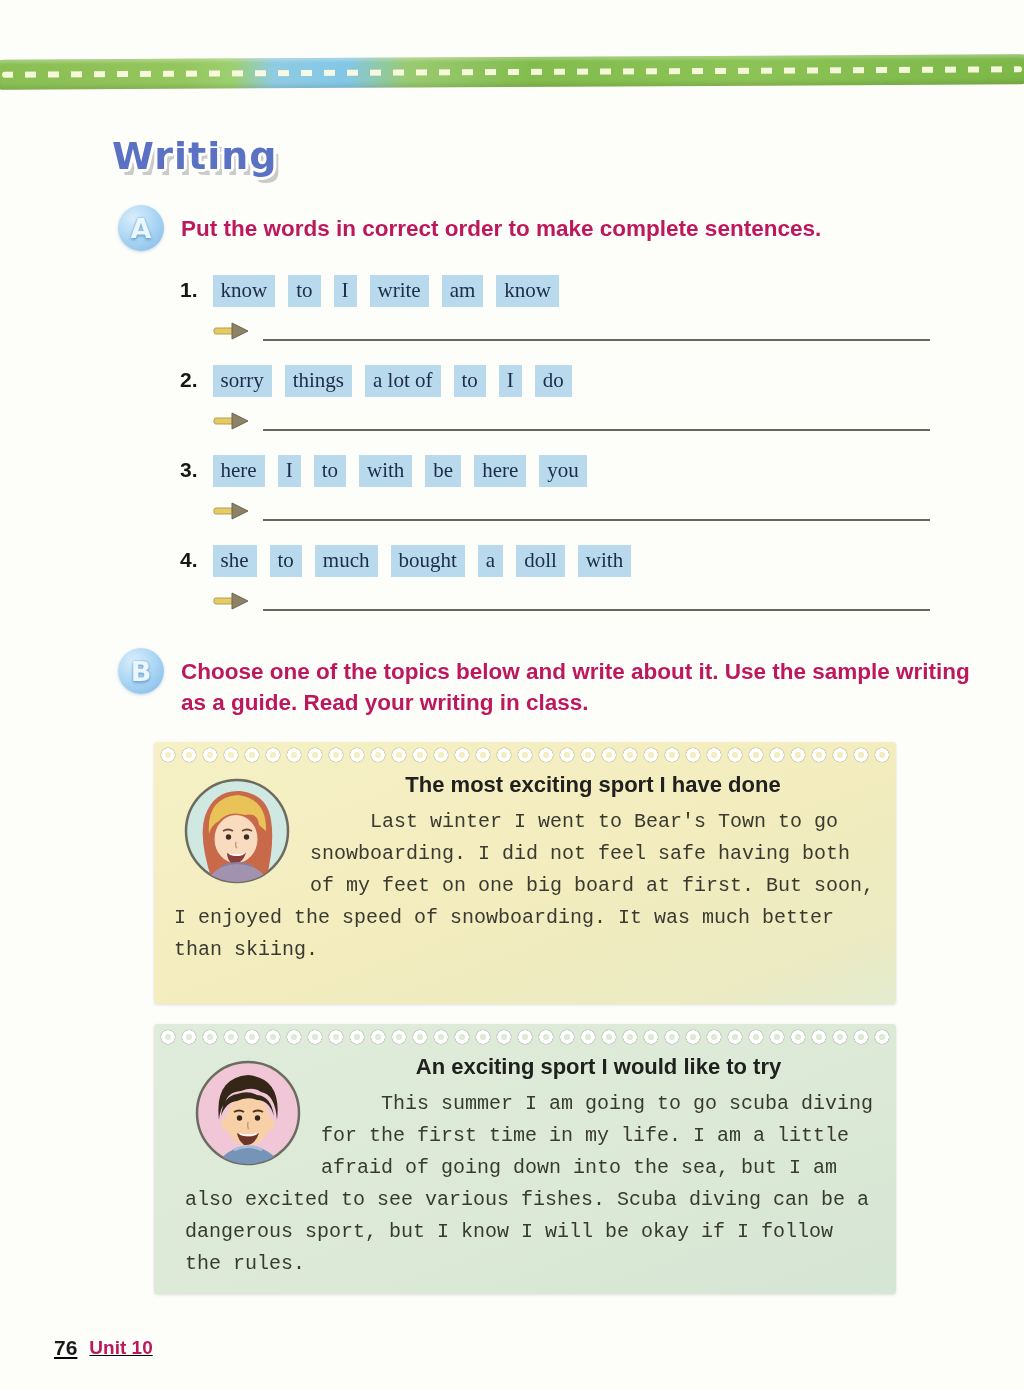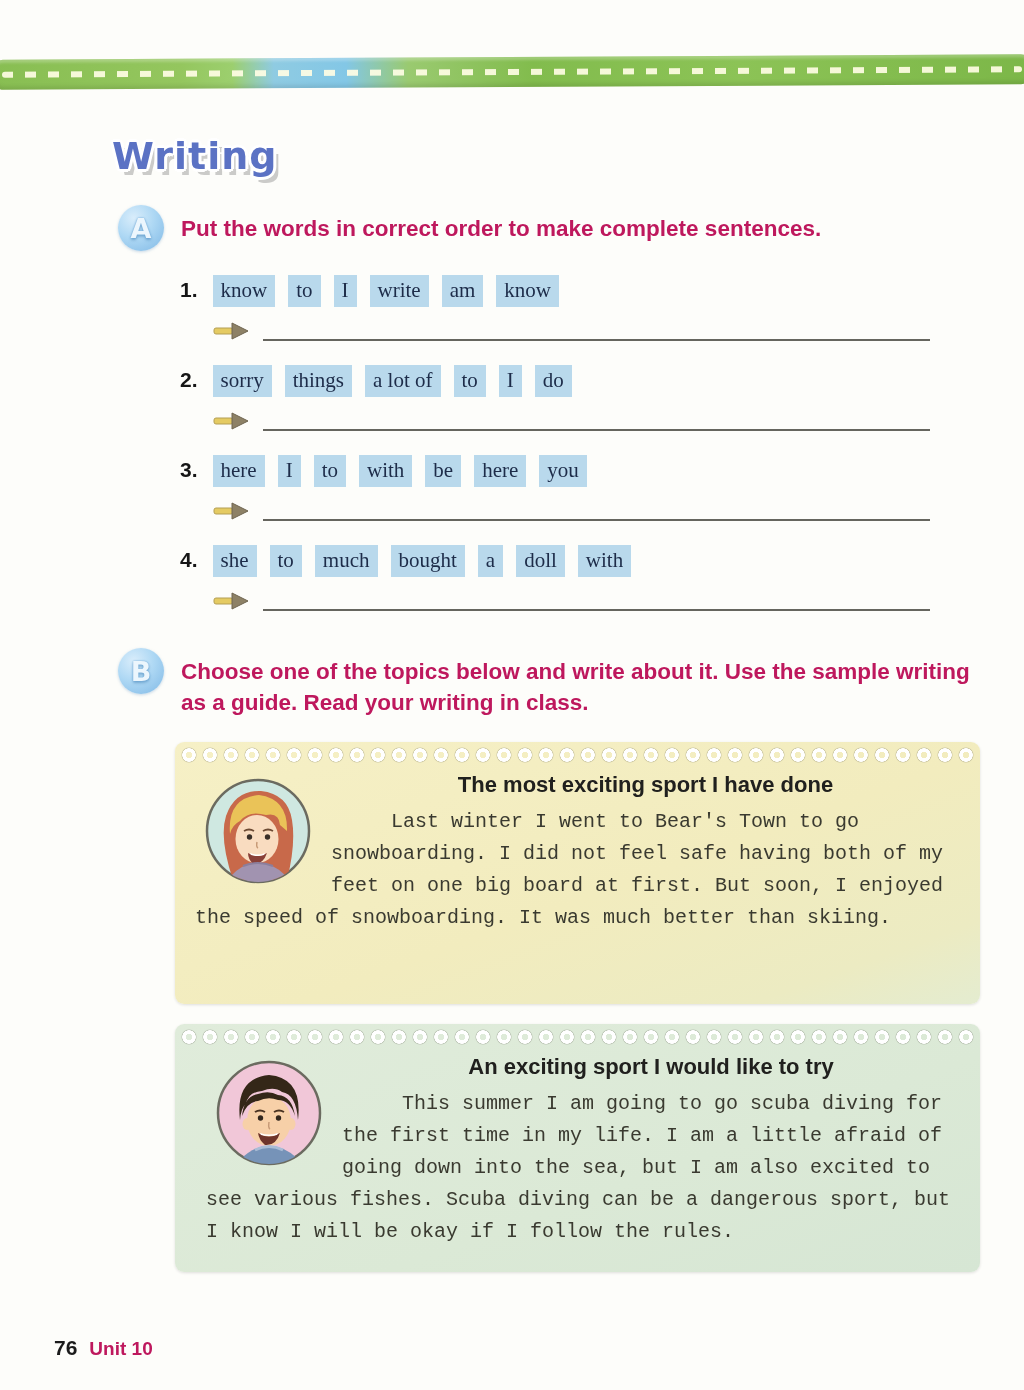--- a/index.html
+++ b/index.html
@@ -53,22 +53,22 @@
   .chip{
     background:#b9d9ec;color:#1d2c49;
     font-family:"Liberation Serif",serif;font-size:21px;
     padding:3px 8px 4px 8px;white-space:nowrap;
   }
   .answer{display:flex;align-items:flex-end;gap:14px;margin:14px 0 0 33px;width:717px;}
   .arrow-icon{flex:0 0 36px;height:20px;}
   .ans-line{flex:1;height:16px;border-bottom:2px solid #66655e;}
   
   .card{
-    position:relative;margin-left:57px;width:805px;box-sizing:border-box;
-    padding:30px 20px 14px 20px;border-radius:9px;
+    position:relative;margin-left:36px;width:742px;box-sizing:border-box;
+    padding:30px 20px 14px 20px;border-radius:3px;
     box-shadow:0 1px 3px rgba(0,0,0,.12);
   }
   .card-1{margin-top:24px;min-height:262px;background:linear-gradient(160deg,#f6f0c6 0%,#f2ecbe 55%,#ecebc2 85%,#e4ecd0 100%);}
   .card-2{margin-top:20px;min-height:248px;background:linear-gradient(160deg,#e0ecdb 0%,#dbe9d6 60%,#d6e6d4 100%);padding-left:31px;}
   .rings{
     position:absolute;top:3px;left:4px;right:4px;height:20px;
     background-image:radial-gradient(circle at 10px 10px,rgba(255,255,255,0) 3px,#ffffff 3.5px 6.5px,rgba(90,90,80,.25) 7px,rgba(0,0,0,0) 8px);
     background-size:21px 20px;background-repeat:repeat-x;
   }
   .avatar{
@@ -76,21 +76,21 @@
   }
   .card-title{
     margin:0 0 8px 0;text-align:center;
     font-weight:bold;font-size:22px;color:#20201e;
   }
   .card-text{
     margin:0;font-family:Liberation Mono, monospace;font-size:20px;line-height:32px;color:#3a3a30;
     text-indent:3em;
   }
   
-  .footer{position:absolute;top:1336px;left:54px;display:flex;gap:12px;align-items:flex-end;}
+  .footer{position:absolute;top:1336px;left:54px;display:flex;gap:12px;align-items:center;text-decoration:underline;}
   .page-num{font-weight:bold;font-size:21px;color:#1b1b1b;}
   .unit-label{font-weight:bold;font-size:19px;color:#be185d;}
 </style>
 </head>
 <body>
 
 <div class="page">
 
   <div class="ribbon">
     <div class="ribbon-dashes"></div>

